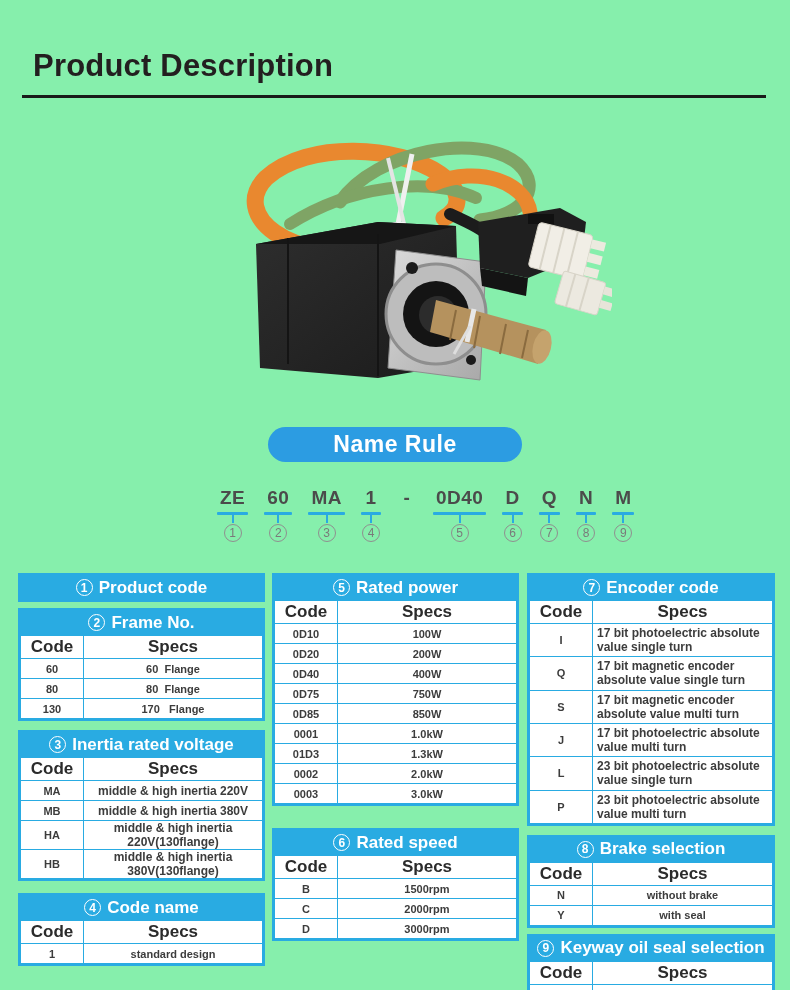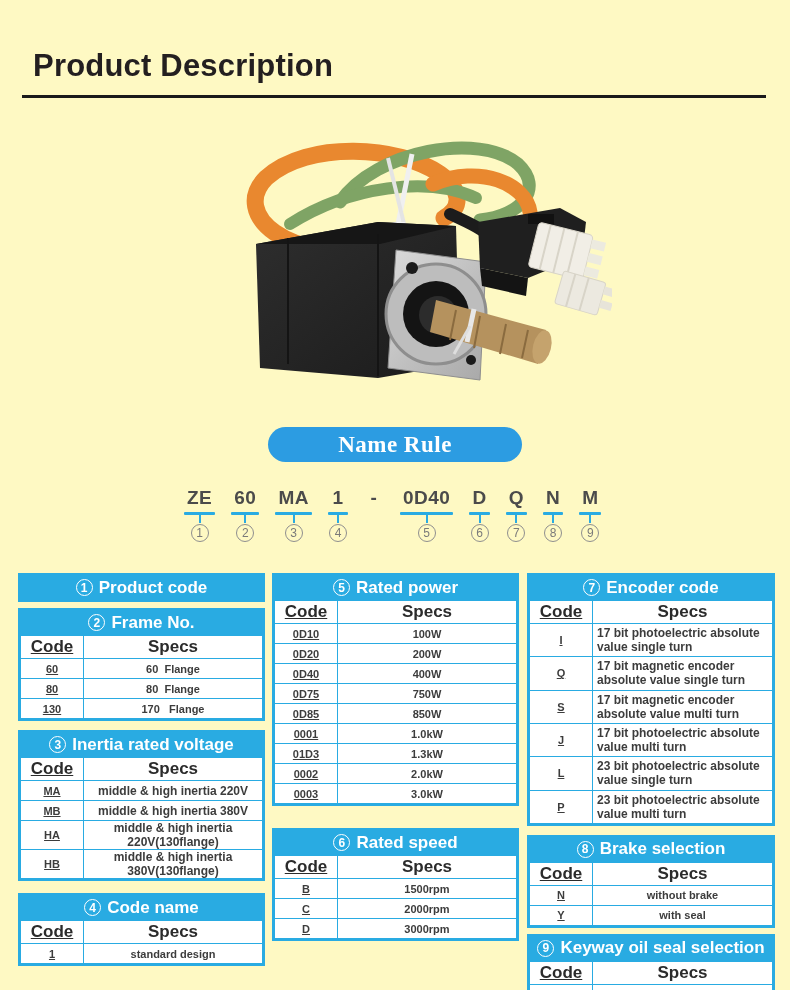--- a/index.html
+++ b/index.html
@@ -8,40 +8,40 @@
     --title-text:#231f20;
     --header-text:#ffffff;
     --th-text:#2b2b2b;
     --td-text:#3c3c3c;
     --code-gray:#4b4b4b;
     --circle-gray:#8f8f8f;
   }
   *{margin:0;padding:0;box-sizing:border-box;}
   html,body{background:#ffffff;}
   .page{
-    position:relative;width:790px;height:990px;background:#fef9c3;overflow:hidden;
+    position:relative;width:790px;height:990px;background:#86efac;overflow:hidden;
     font-family:"Liberation Sans","DejaVu Sans",sans-serif;
   }
   .page-title{
     position:absolute;left:33px;top:48px;font-size:31px;font-weight:700;
     color:var(--title-text);letter-spacing:0.2px;
   }
   .title-underline{
     position:absolute;left:22px;top:95px;width:744px;height:3px;background:#1a1a1a;
   }
   .photo{position:absolute;left:228px;top:126px;width:384px;height:296px;}
   .banner{
     position:absolute;left:268px;top:427px;width:254px;height:35px;border-radius:18px;
-    background:var(--banner-blue);display:flex;align-items:center;justify-content:center;font-family:Liberation Serif, serif;
+    background:var(--banner-blue);display:flex;align-items:center;justify-content:center;
   }
   .banner span{color:#fff;font-size:23px;font-weight:600;letter-spacing:0.5px;}
 
   
   .name-rule{
-    position:absolute;left:184px;top:486px;display:flex;column-gap:9px;align-items:flex-end;gap:16px;
+    position:absolute;left:217px;top:486px;display:flex;column-gap:9px;align-items:flex-end;gap:16px;
   }
   .seg{display:flex;flex-direction:column;align-items:center;min-width:20px;}
   .seg .code-text{
     font-size:19px;font-weight:700;color:var(--code-gray);line-height:24px;padding:0 3px;
     letter-spacing:0.5px;
   }
   .seg .u-line{height:3px;background:var(--accent-blue);width:100%;margin-top:2px;border-radius:1px;}
   .seg .tick{width:2px;height:8px;background:var(--accent-blue);}
   .seg .circle{
     width:18px;height:18px;border:1.5px solid var(--circle-gray);border-radius:50%;
@@ -63,21 +63,21 @@
   }
   .num-circle{
     width:17px;height:17px;border:1.5px solid #fff;border-radius:50%;flex:0 0 auto;
     display:flex;align-items:center;justify-content:center;font-size:12px;font-weight:600;
   }
   .tbl table{width:100%;border-collapse:collapse;table-layout:fixed;}
   .tbl th{
     border:1px solid var(--accent-blue);color:var(--th-text);font-weight:600;
     font-size:17px;height:23px;text-align:center;
   }
-  .tbl th.code-col,.tbl td.code-cell{width:63px;text-decoration:underline;}
+  .tbl th.code-col,.tbl td.code-cell{width:63px;}
   .tbl td{
     border:1px solid var(--accent-blue);color:var(--td-text);font-weight:600;
     font-size:11px;height:20px;text-align:center;white-space:pre-wrap;
   }
   .tbl.tight td.specs-cell{font-size:12px;}
   .tbl.wrap-left td.specs-cell{
     text-align:left;font-size:12px;line-height:1.18;padding:2px 4px;height:auto;
   }
   .tbl.wrap-left td.code-cell{font-size:11px;}
   .m-b6{margin-bottom:6px;} .m-b9{margin-bottom:9px;} .m-b12{margin-bottom:12px;}

